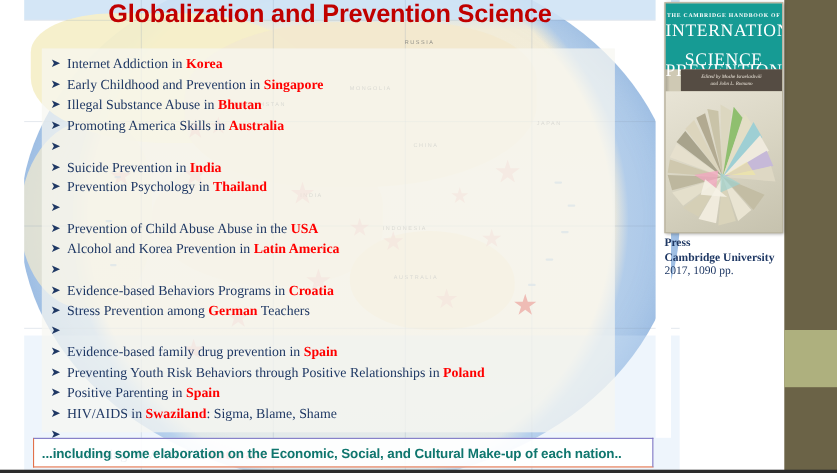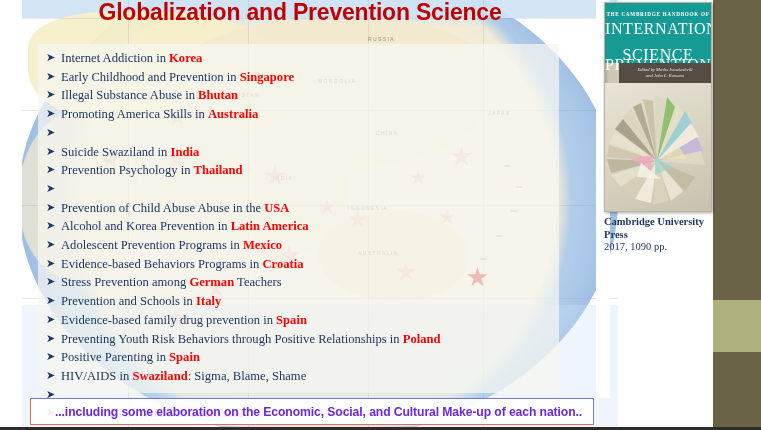--- a/index.html
+++ b/index.html
@@ -83,22 +83,22 @@
     background:rgba(255,255,255,.92);
     border-top:1px solid #7b74c4;
     border-right:1px solid #7b74c4;
     border-left:1px solid #e2714a;
     border-bottom:1px solid #e2714a;
     display:flex;align-items:center;
     z-index:7;
   }
   .banner span{
     font-family:"Liberation Sans",sans-serif;
-    font-weight:bold;font-size:12.2px;color:#6d28d9;
-    padding-left:24px;letter-spacing:-0.1px;white-space:nowrap;
+    font-weight:bold;font-size:12.2px;color:#0f766e;
+    padding-left:7px;letter-spacing:-0.1px;white-space:nowrap;
   }
 
   
   .olive-col{position:absolute;left:713px;top:0;width:48px;height:430px;background:#6b6347;}
   .olive-band{position:absolute;left:713px;width:48px;background:#aeb07e;}
 
   
   .book{
     position:absolute;left:604px;top:2px;width:106px;height:208px;
     background:#cfc9b4;
@@ -236,52 +236,50 @@
       </li>
       <li>
         <span class="arrow">➤</span>
         <span class="li-text"><span>Promoting America Skills in </span><span class="hl">Australia</span><span></span></span>
       </li>
       <li>
         <span class="arrow">➤</span>
       </li>
       <li>
         <span class="arrow">➤</span>
-        <span class="li-text"><span>Suicide Swaziland in </span><span class="hl">India</span><span></span></span>
+        <span class="li-text"><span>Suicide Prevention in </span><span class="hl">India</span><span></span></span>
       </li>
       <li>
         <span class="arrow">➤</span>
         <span class="li-text"><span>Prevention Psychology in </span><span class="hl">Thailand</span><span></span></span>
       </li>
       <li>
         <span class="arrow">➤</span>
       </li>
       <li>
         <span class="arrow">➤</span>
         <span class="li-text"><span>Prevention of Child Abuse Abuse in the </span><span class="hl">USA</span><span></span></span>
       </li>
       <li>
         <span class="arrow">➤</span>
         <span class="li-text"><span>Alcohol and Korea Prevention in </span><span class="hl">Latin America</span><span></span></span>
       </li>
       <li>
         <span class="arrow">➤</span>
-        <span class="li-text"><span>Adolescent Prevention Programs in </span><span class="hl">Mexico</span><span></span></span>
       </li>
       <li>
         <span class="arrow">➤</span>
         <span class="li-text"><span>Evidence-based Behaviors Programs in </span><span class="hl">Croatia</span><span></span></span>
       </li>
       <li>
         <span class="arrow">➤</span>
         <span class="li-text"><span>Stress Prevention among </span><span class="hl">German</span><span> Teachers</span></span>
       </li>
       <li>
         <span class="arrow">➤</span>
-        <span class="li-text"><span>Prevention and Schools in </span><span class="hl">Italy</span><span></span></span>
       </li>
       <li>
         <span class="arrow">➤</span>
         <span class="li-text"><span>Evidence-based family drug prevention in </span><span class="hl">Spain</span><span></span></span>
       </li>
       <li>
         <span class="arrow">➤</span>
         <span class="li-text"><span>Preventing Youth Risk Behaviors through Positive Relationships in </span><span class="hl">Poland</span><span></span></span>
       </li>
       <li>
@@ -346,19 +344,19 @@
           <polygon points="-4,-6 -26,-2 -6,10" fill="#f3a5c0" opacity=".75"></polygon>
           <polygon points="-2,-4 16,6 -2,14" fill="#9fd2cf" opacity=".7"></polygon>
           <polygon points="-16,2 4,18 -20,16" fill="#f6f2e6" opacity=".85"></polygon>
           <polygon points="2,-2 22,-14 30,-2" fill="#f2e9a0" opacity=".6"></polygon>
         </g>
       </svg>
     </div>
   </div>
 
   <div class="pub">
+    <div class="b">Press</div>
     <div class="b">Cambridge University</div>
-    <div class="b">Press</div>
     <div class="y">2017, 1090 pp.</div>
   </div>
 
   <div class="bottom-strip"></div>
 </div>
 
 </body></html>

